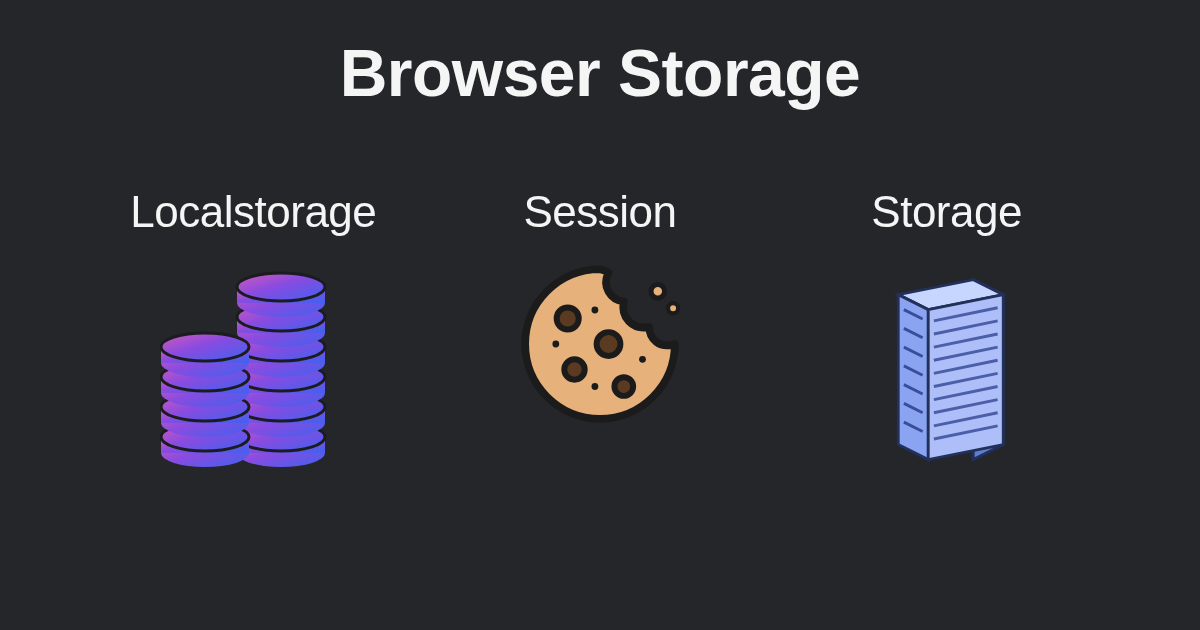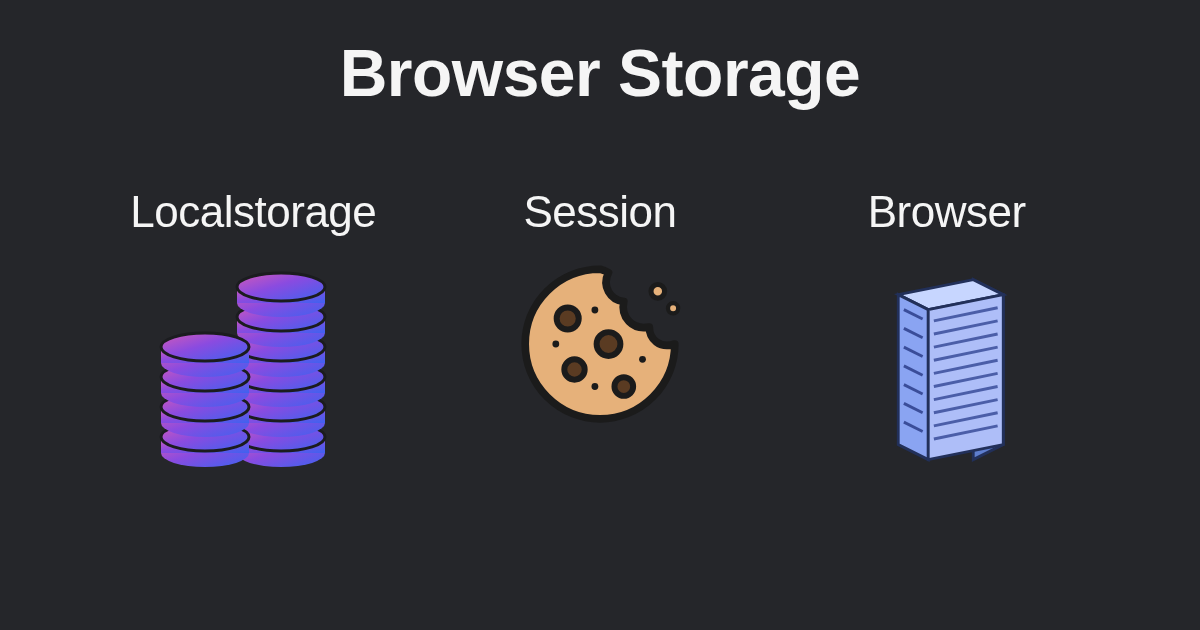--- a/index.html
+++ b/index.html
@@ -150,21 +150,21 @@
         <circle cx="94" cy="150" r="4" fill="#1b1b1b"></circle>
         <circle cx="150" cy="118" r="4" fill="#1b1b1b"></circle>
 
         <circle cx="168" cy="38" r="8" fill="#e6b17a" stroke="#1b1b1b" stroke-width="6"></circle>
         <circle cx="186" cy="58" r="6" fill="#e6b17a" stroke="#1b1b1b" stroke-width="5"></circle>
       </svg>
     </div>
   </div>
 
   <div class="col">
-    <div class="col-label">Browser</div>
+    <div class="col-label">Storage</div>
     <div class="icon-box">
       <svg viewBox="0 0 160 220" width="150" height="210">
 
         <polygon points="108,20 140,36 140,196 108,212" fill="#5e7ece" stroke="#22305a" stroke-width="3"></polygon>
 
         <polygon points="28,36 108,20 140,36 60,52" fill="#c7d6ff" stroke="#22305a" stroke-width="3"></polygon>
 
         <polygon points="28,36 60,52 60,212 28,196" fill="#8aa4f2" stroke="#22305a" stroke-width="3"></polygon>
         <polygon points="60,52 140,36 140,196 60,212" fill="#aebef8" stroke="#22305a" stroke-width="3"></polygon>
 

